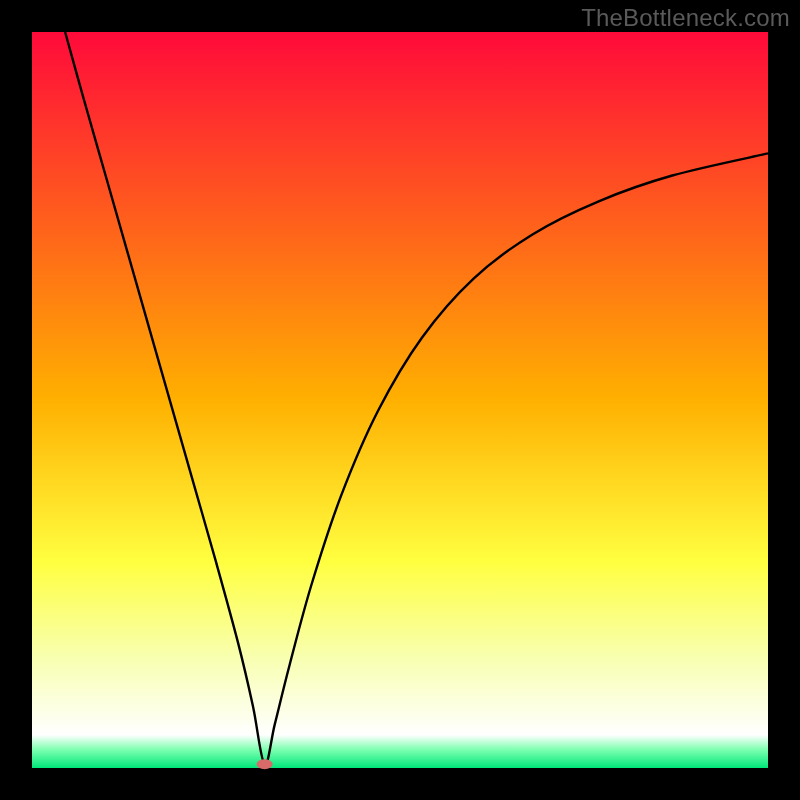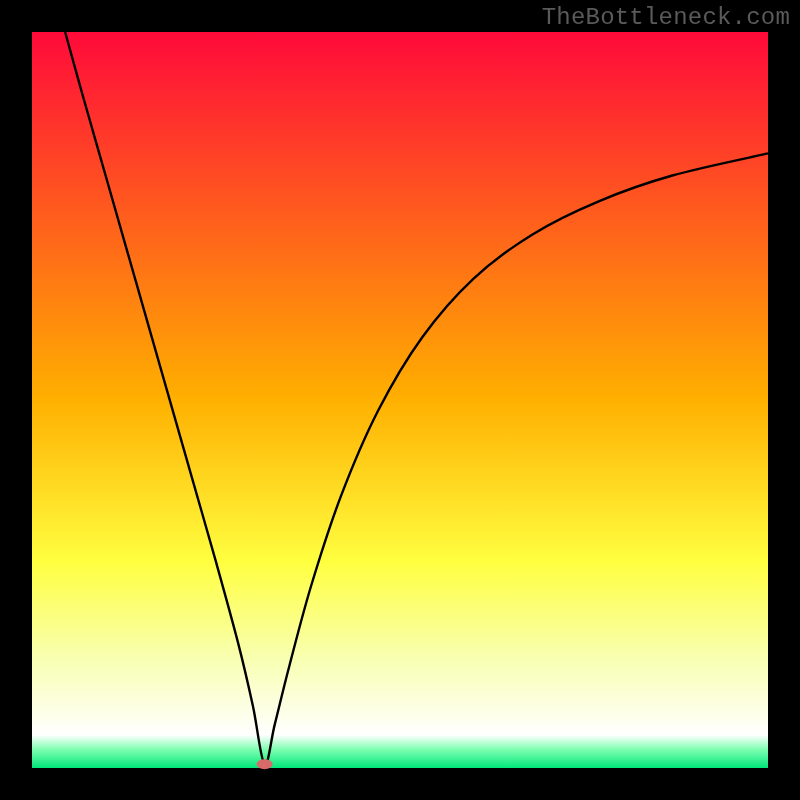--- a/index.html
+++ b/index.html
@@ -15,21 +15,21 @@
     width: 800px;
     height: 800px;
   }
   svg {
     display: block;
   }
   .watermark {
     position: absolute;
     top: 4px;
     right: 10px;
-    font-family: Liberation Mono, monospace;
+    font-family: Liberation Sans, sans-serif;
     font-size: 24px;
     font-weight: 500;
     color: #5a5a5a;
     letter-spacing: 0.2px;
   }
 </style>
 </head>
 <body>
 <div class="container">
 

